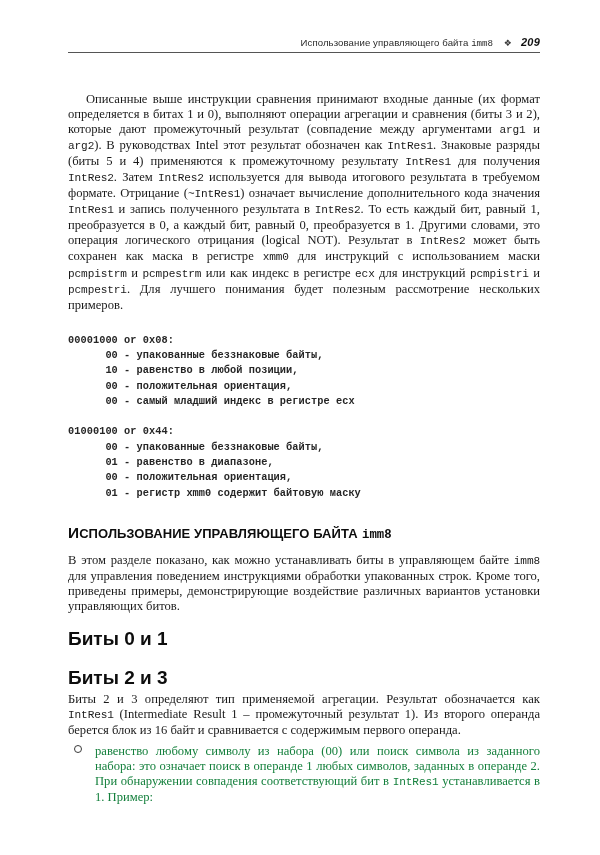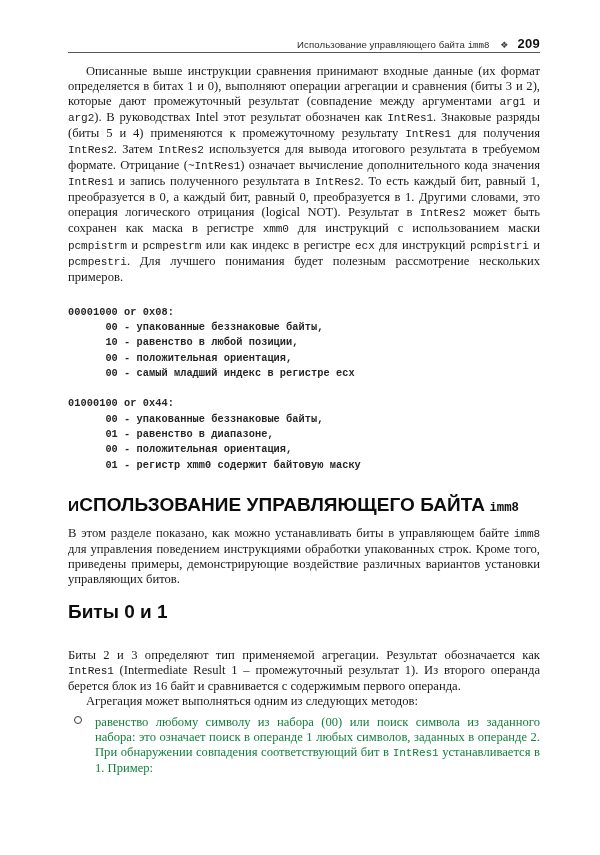--- a/index.html
+++ b/index.html
@@ -42,38 +42,39 @@
     font-size: 9.2px;
   }
   .runhead-orn {
     margin: 0 9px 0 11px;
     font-size: 9px;
     color: #3a3a3a;
     line-height: 1;
   }
   .runhead-page {
     font-weight: bold;
-    font-size: 13px;
+    font-size: 11px;
     color: #111;
     letter-spacing: 0.02em;
+    font-style: italic;
   }
   .runhead-rule {
     position: absolute;
     left: 68px;
     top: 52px;
     width: 472px;
     height: 1px;
     background: #555;
   }
 
   
   .col {
     position: absolute;
     left: 68px;
-    top: 64px;
+    top: 92px;
     width: 472px;
   }
 
   p.body {
     margin: 0;
     font-size: 12.6px;
     line-height: 15.05px;
     text-align: justify;
     text-justify: inter-word;
     hyphens: manual;
@@ -107,21 +108,21 @@
     margin: 0;
     font-family: "Liberation Sans", "DejaVu Sans", sans-serif;
     font-weight: bold;
     font-size: 15.4px;
     line-height: 19px;
     color: #0d0d0d;
     letter-spacing: 0.005em;
     text-transform: none;
   }
   h1.sec .caps-small {
-    font-size: 19px;
+    font-size: 13px;
   }
   h1.sec .mono-head {
     font-family: "Liberation Mono", "DejaVu Sans Mono", monospace;
     font-size: 12.3px;
     font-weight: bold;
     letter-spacing: 0;
   }
   h2.sub {
     margin: 0;
     font-family: "Liberation Sans", "DejaVu Sans", sans-serif;
@@ -200,24 +201,24 @@
 
     <p class="body"><span>В этом разделе показано, как можно устанавливать биты в управляющем байте </span><span class="mono">imm8</span><span> для управления поведением инструкциями обработки упакованных строк. Кроме того, приведены примеры, демонстрирующие воздействие различных вариантов установки управляющих битов.</span></p>
 
     <div class="spacer-16"></div>
 
     <h2 class="sub">Биты 0 и 1</h2>
     <div class="spacer-6"></div>
 
     <div class="spacer-16"></div>
 
+    <h2 class="sub">Биты 2 и 3</h2>
     <div class="spacer-6"></div>
     <p class="body"><span>Биты 2 и 3 определяют тип применяемой агрегации. Результат обозначается как </span><span class="mono">IntRes1</span><span> (</span><b class="semi">Inter</b><span>mediate </span><b class="semi">Res</b><span>ult </span><b class="semi">1</b><span> – промежуточный результат 1). Из второго операнда берется блок из 16 байт и сравнивается с содержимым первого операнда.</span></p>
 
-    <p class="body indent">Агрегация может выполняться одним из следующих методов:</p>
 
     <div class="spacer-6"></div>
 
     <ul class="blist">
       <li><span class="bullet"></span><span>равенство любому символу из набора (00) или поиск символа из заданного набора: это означает поиск в операнде 1 любых символов, заданных в операнде 2. При обнаружении совпадения соответствующий бит в </span><span class="mono">IntRes1</span><span> устанавливается в 1. Пример:</span></li>
     </ul>
 
   </div>
 </div>
 

